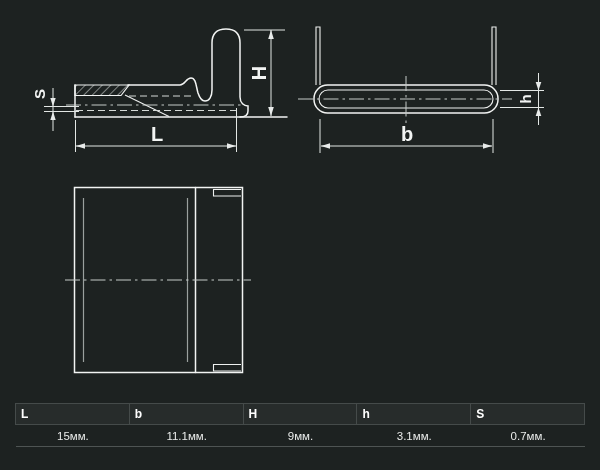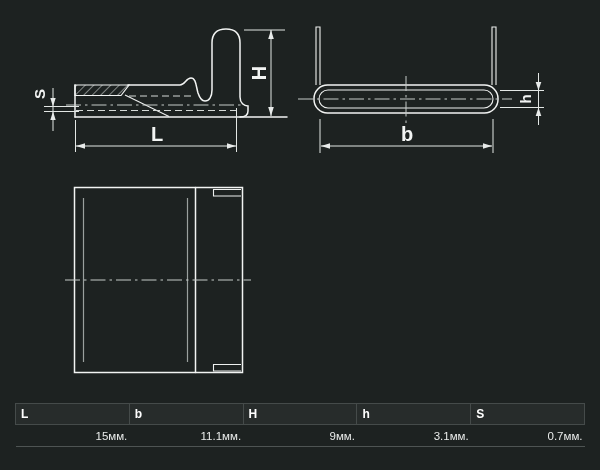--- a/index.html
+++ b/index.html
@@ -47,21 +47,21 @@
     font-size: 12px;
     font-weight: bold;
     text-align: left;
     padding: 3px 2px 3px 5px;
     height: 13px;
   }
   table.spec td {
     color: #e9ebea;
     font-size: 11.5px;
     font-weight: normal;
-    text-align: right;
+    text-align: center;
     padding: 5px 2px 4px 3px;
     border-bottom: 1px solid #4e5453;
   }
 </style>
 </head>
 <body>
 
 <div class="stage">
 
   <svg class="drawing" width="600" height="400" viewBox="0 0 600 400">

